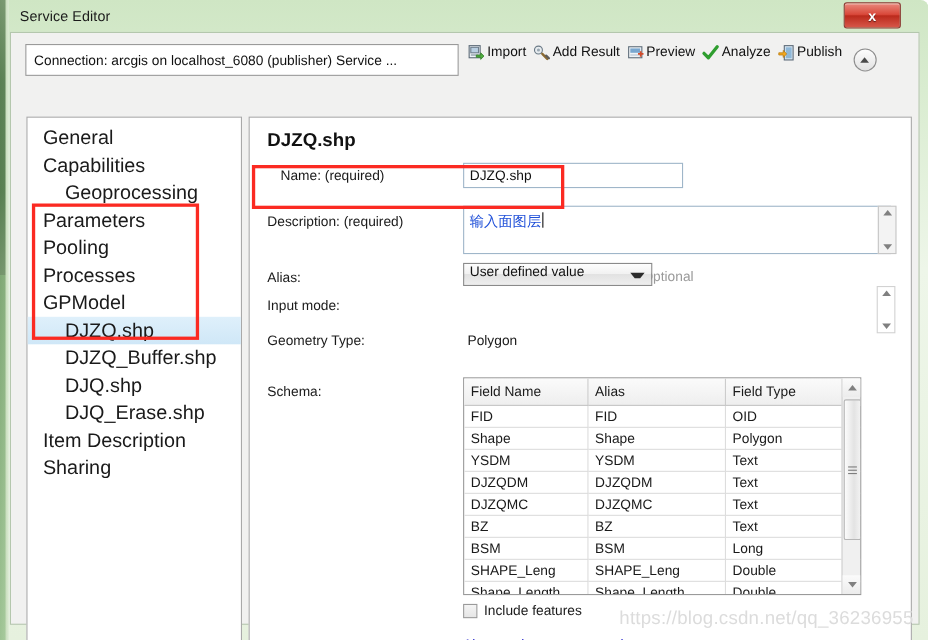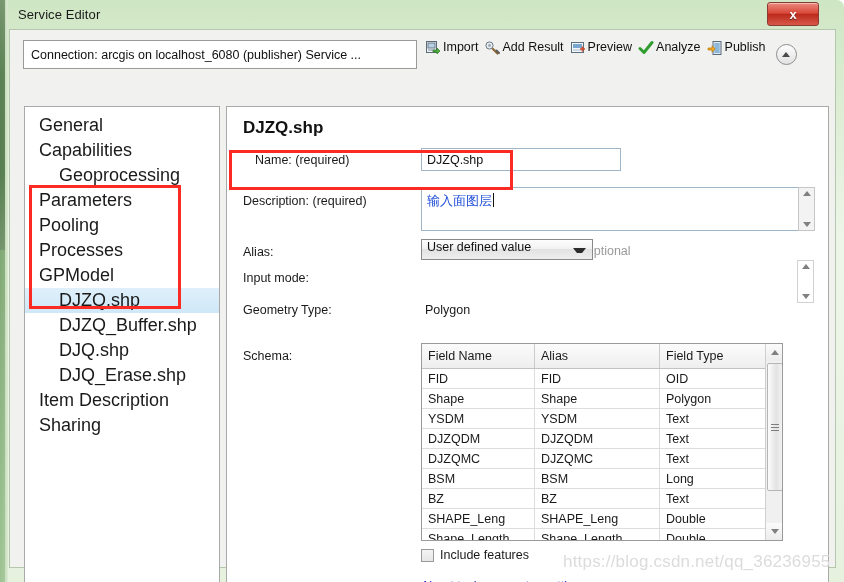--- a/index.html
+++ b/index.html
@@ -423,28 +423,28 @@
                 <td>DJZQDM</td>
                 <td>DJZQDM</td>
                 <td>Text</td>
               </tr>
             <tr>
                 <td>DJZQMC</td>
                 <td>DJZQMC</td>
                 <td>Text</td>
               </tr>
             <tr>
+                <td>BZ</td>
+                <td>BZ</td>
+                <td>Text</td>
+              </tr>
+            <tr>
                 <td>BSM</td>
                 <td>BSM</td>
                 <td>Long</td>
-              </tr>
-            <tr>
-                <td>BZ</td>
-                <td>BZ</td>
-                <td>Text</td>
               </tr>
             <tr>
                 <td>SHAPE_Leng</td>
                 <td>SHAPE_Leng</td>
                 <td>Double</td>
               </tr>
             <tr>
                 <td>Shape_Length</td>
                 <td>Shape_Length</td>
                 <td>Double</td>

